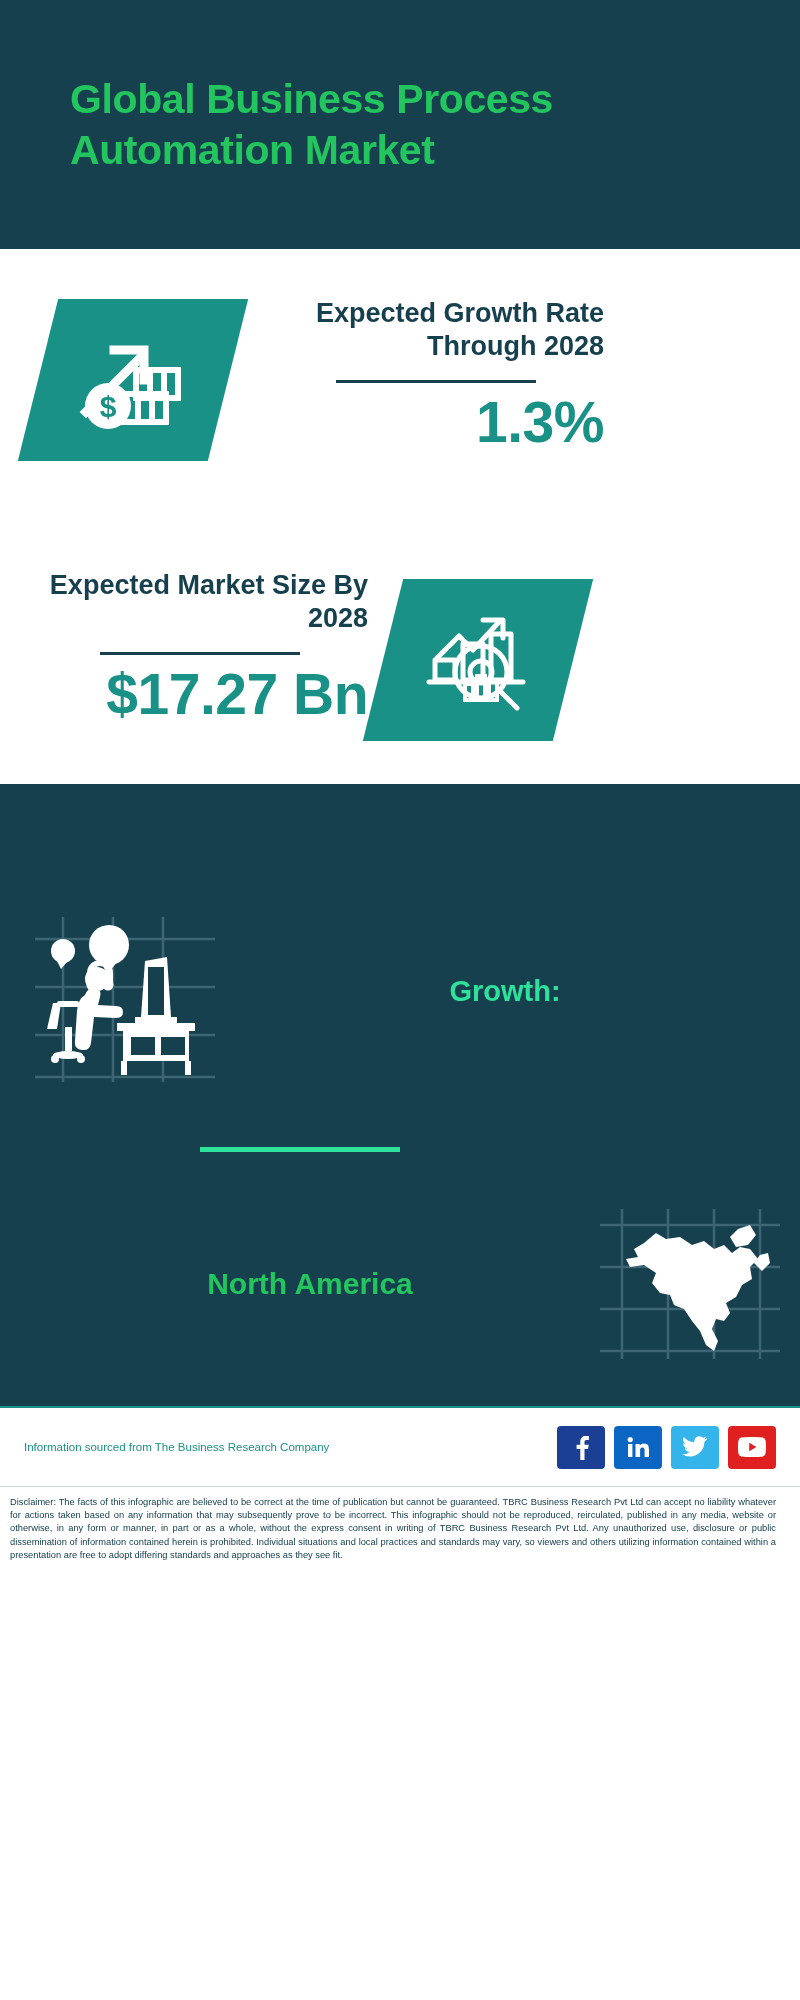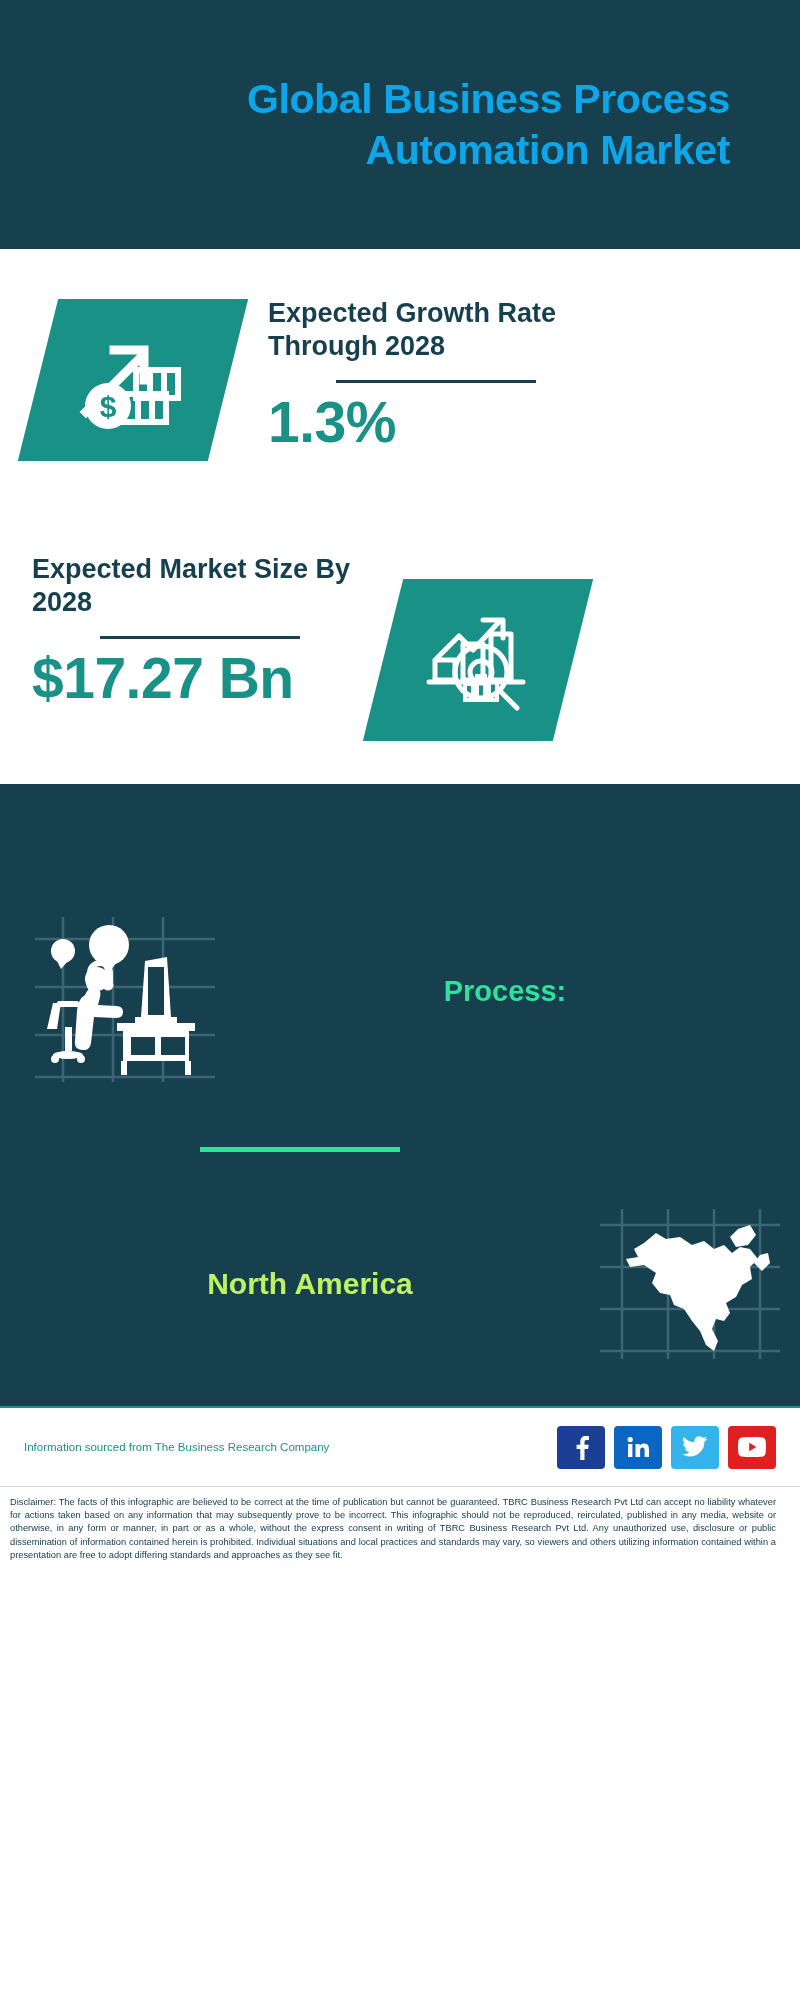--- a/index.html
+++ b/index.html
@@ -12,25 +12,25 @@
   .page { position: relative; width: 800px; height: 2000px; background:#fff; }
 
   
   .header {
     height: 249px;
     background: #17404F;
     display: flex; align-items: center; justify-content: center;
     padding: 0 70px;
   }
   .header-title {
-    color: #0ea5e9;
+    color: #22c55e;
     font-size: 41px;
     font-weight: bold;
     line-height: 1.22;
-    text-align: right;
+    text-align: left;
     letter-spacing: -0.4px;
   }
 
   
   .stats { position: relative; height: 535px; background:#fff; }
 
   .para {
     position: absolute;
     background: #1A9187;
     display: flex; align-items: center; justify-content: center;
@@ -40,23 +40,23 @@
     width: 190px; height: 162px;
     transform: skewX(-14deg);
   }
   .para.p2 {
     left: 383px; top: 330px;
     width: 190px; height: 162px;
     transform: skewX(-14deg);
   }
   .para .ic { transform: skewX(14deg); }
 
-  .stat-block { position: absolute; text-align: left; }
+  .stat-block { position: absolute; text-align: right; }
   .stat-block.s1 { left: 268px; top: 48px; width: 336px; }
-  .stat-block.s2 { left: 32px; top: 304px; width: 336px; }
+  .stat-block.s2 { left: 32px; top: 320px; width: 336px; }
 
   .stat-label {
     color: #17404F;
     font-size: 27px;
     font-weight: bold;
     line-height: 1.22;
   }
   .stat-rule {
     width: 200px; height: 3px;
     background: #17404F;
@@ -115,21 +115,21 @@
     background: #2EE29B;
   }
 
   .region-row {
     position: absolute; top: 425px; left: 0;
     width: 800px; height: 150px;
     display: flex; align-items: center;
   }
   .region-text { flex: 1; text-align: center; padding-left: 40px; }
   .region-name {
-    color: #bef264;
+    color: #22c55e;
     font-size: 30px;
     font-weight: bold;
     line-height: 1.25;
   }
   .region-sub {
     color: #ffffff;
     font-size: 27px;
     font-weight: normal;
     line-height: 1.30;
   }
@@ -291,21 +291,21 @@
             <rect x="100" y="100" width="42" height="6"></rect>
           </g>
           <g fill="#17404F">
             <rect x="113" y="50" width="16" height="48"></rect>
             <rect x="96" y="120" width="24" height="18"></rect>
             <rect x="126" y="120" width="24" height="18"></rect>
           </g>
         </svg>
       </div>
       <div class="driver-text">
-        <div class="driver-heading">Process:</div>
+        <div class="driver-heading">Growth:</div>
       </div>
     </div>
 
     <div class="mint-rule"></div>
 
     <div class="region-row">
       <div class="region-text">
         <div class="region-name">North America</div>
       </div>
       <div class="region-art">

